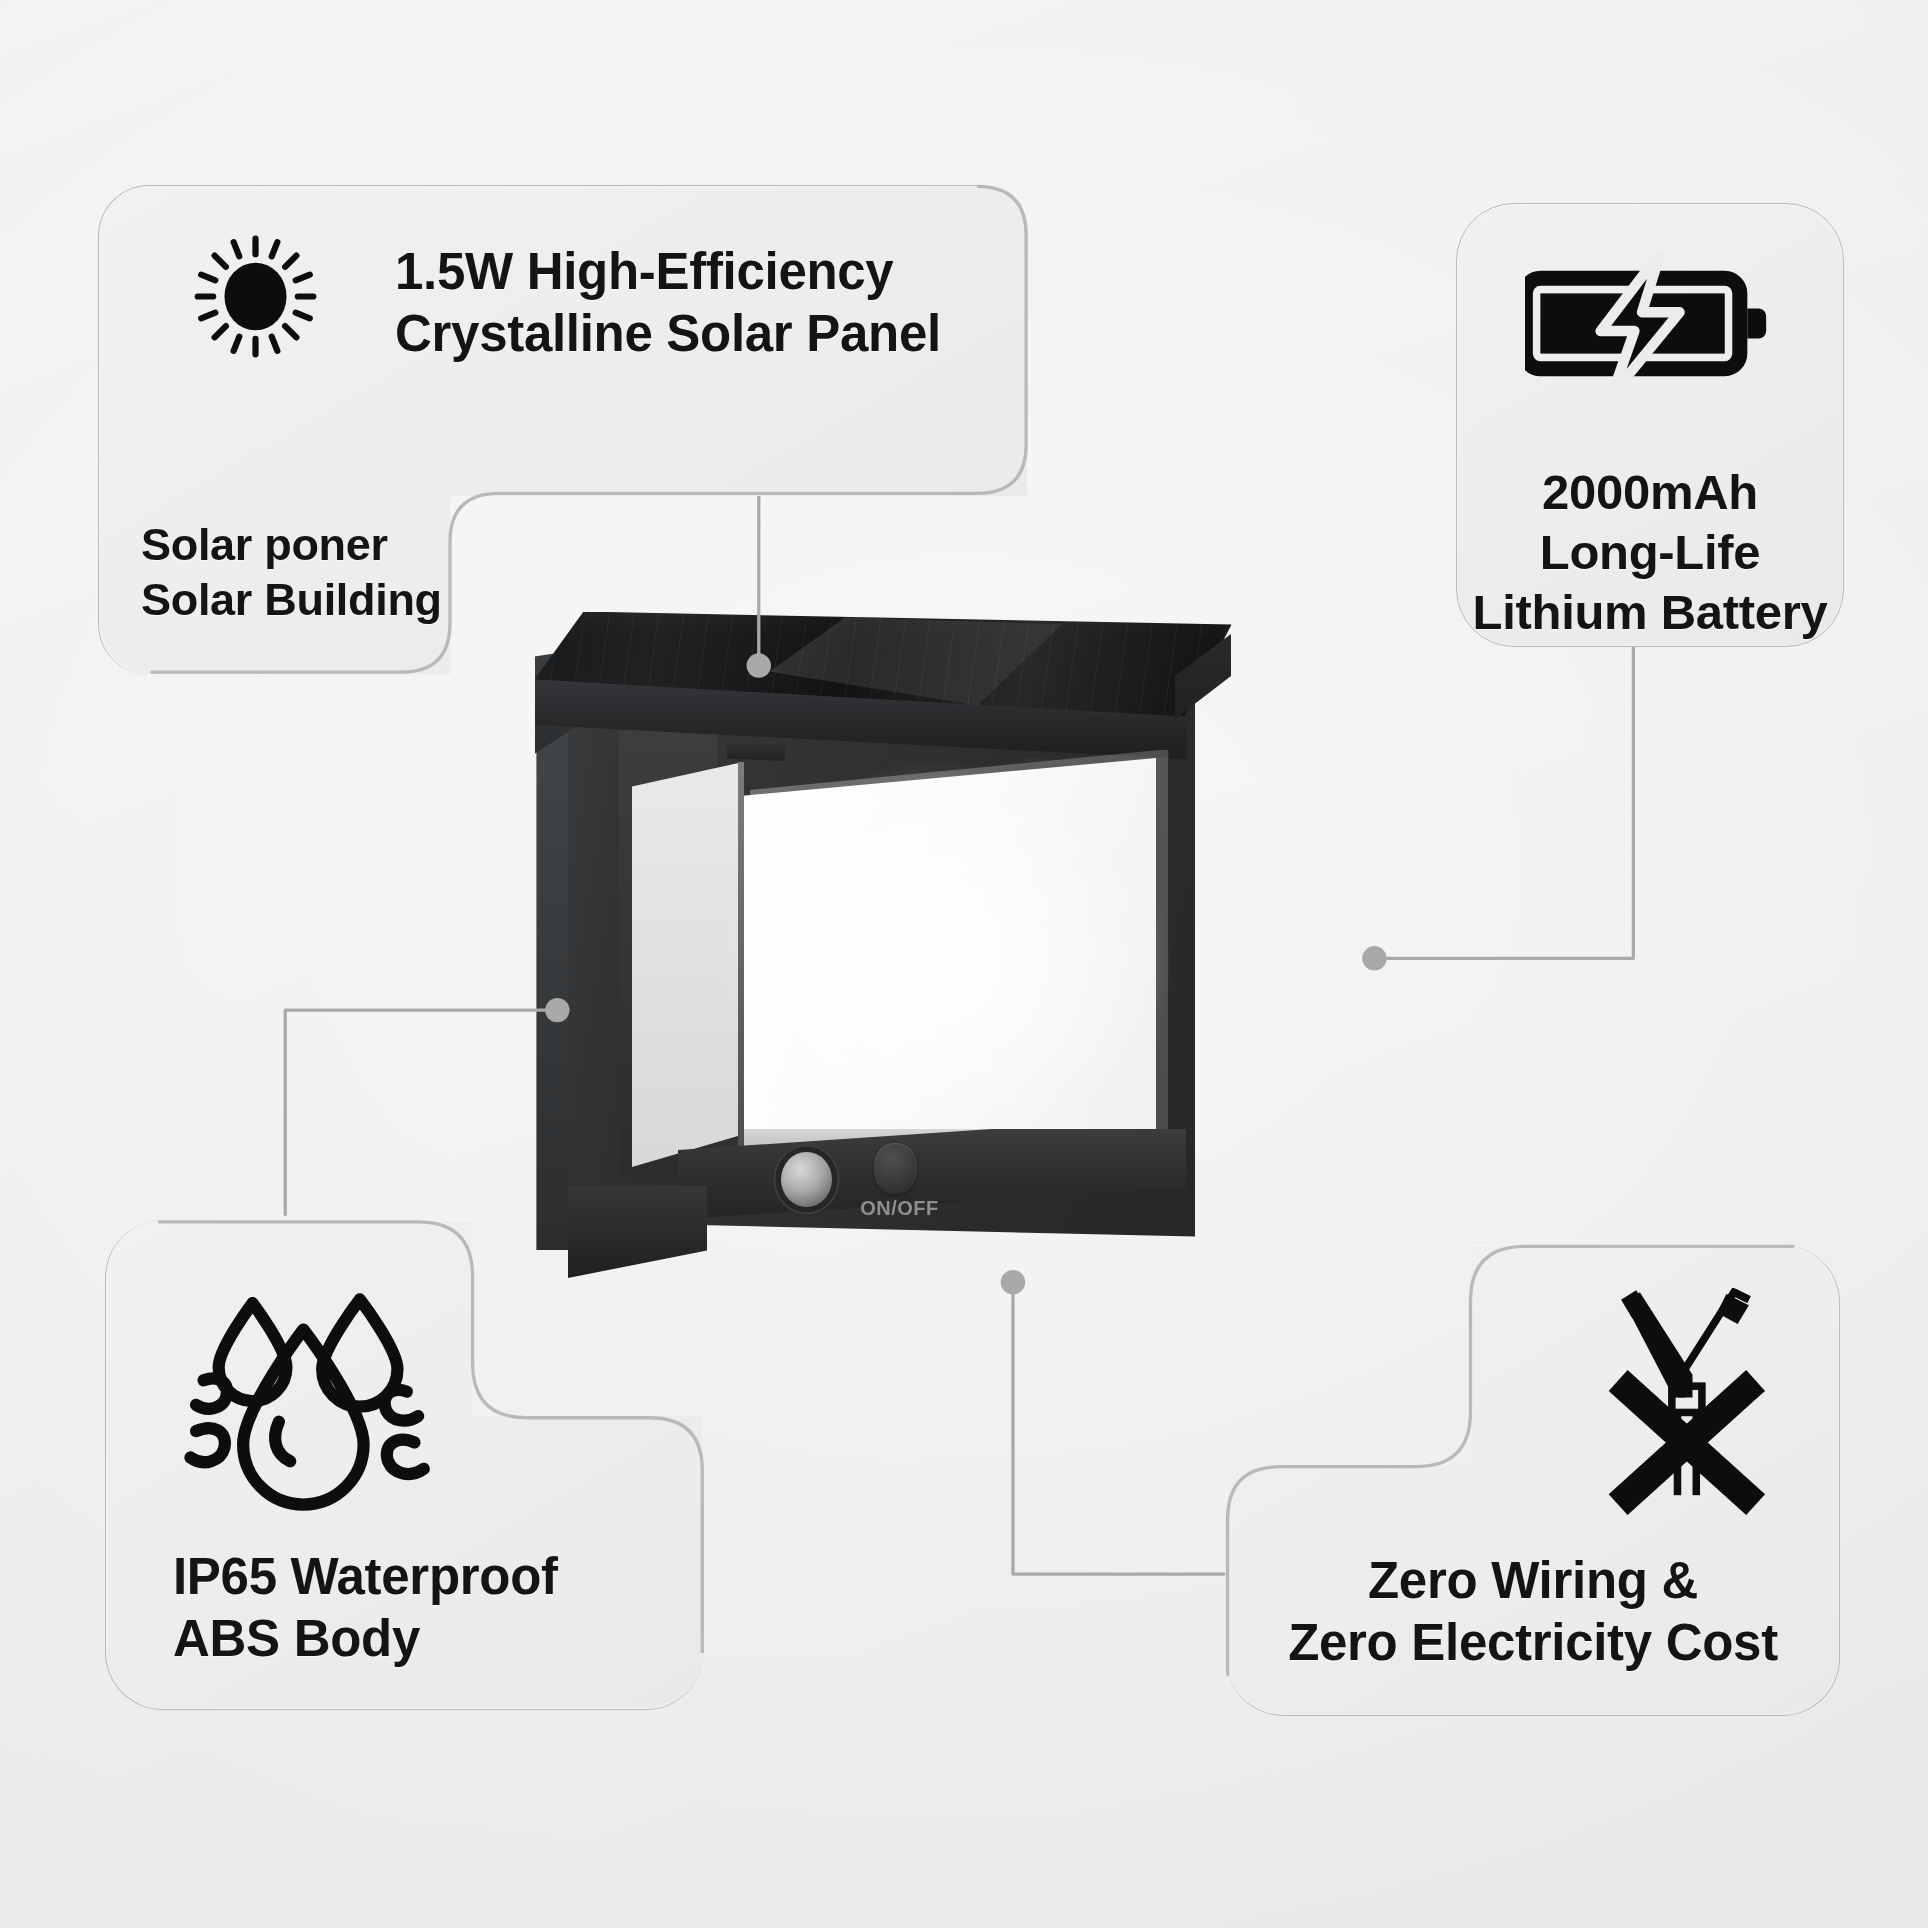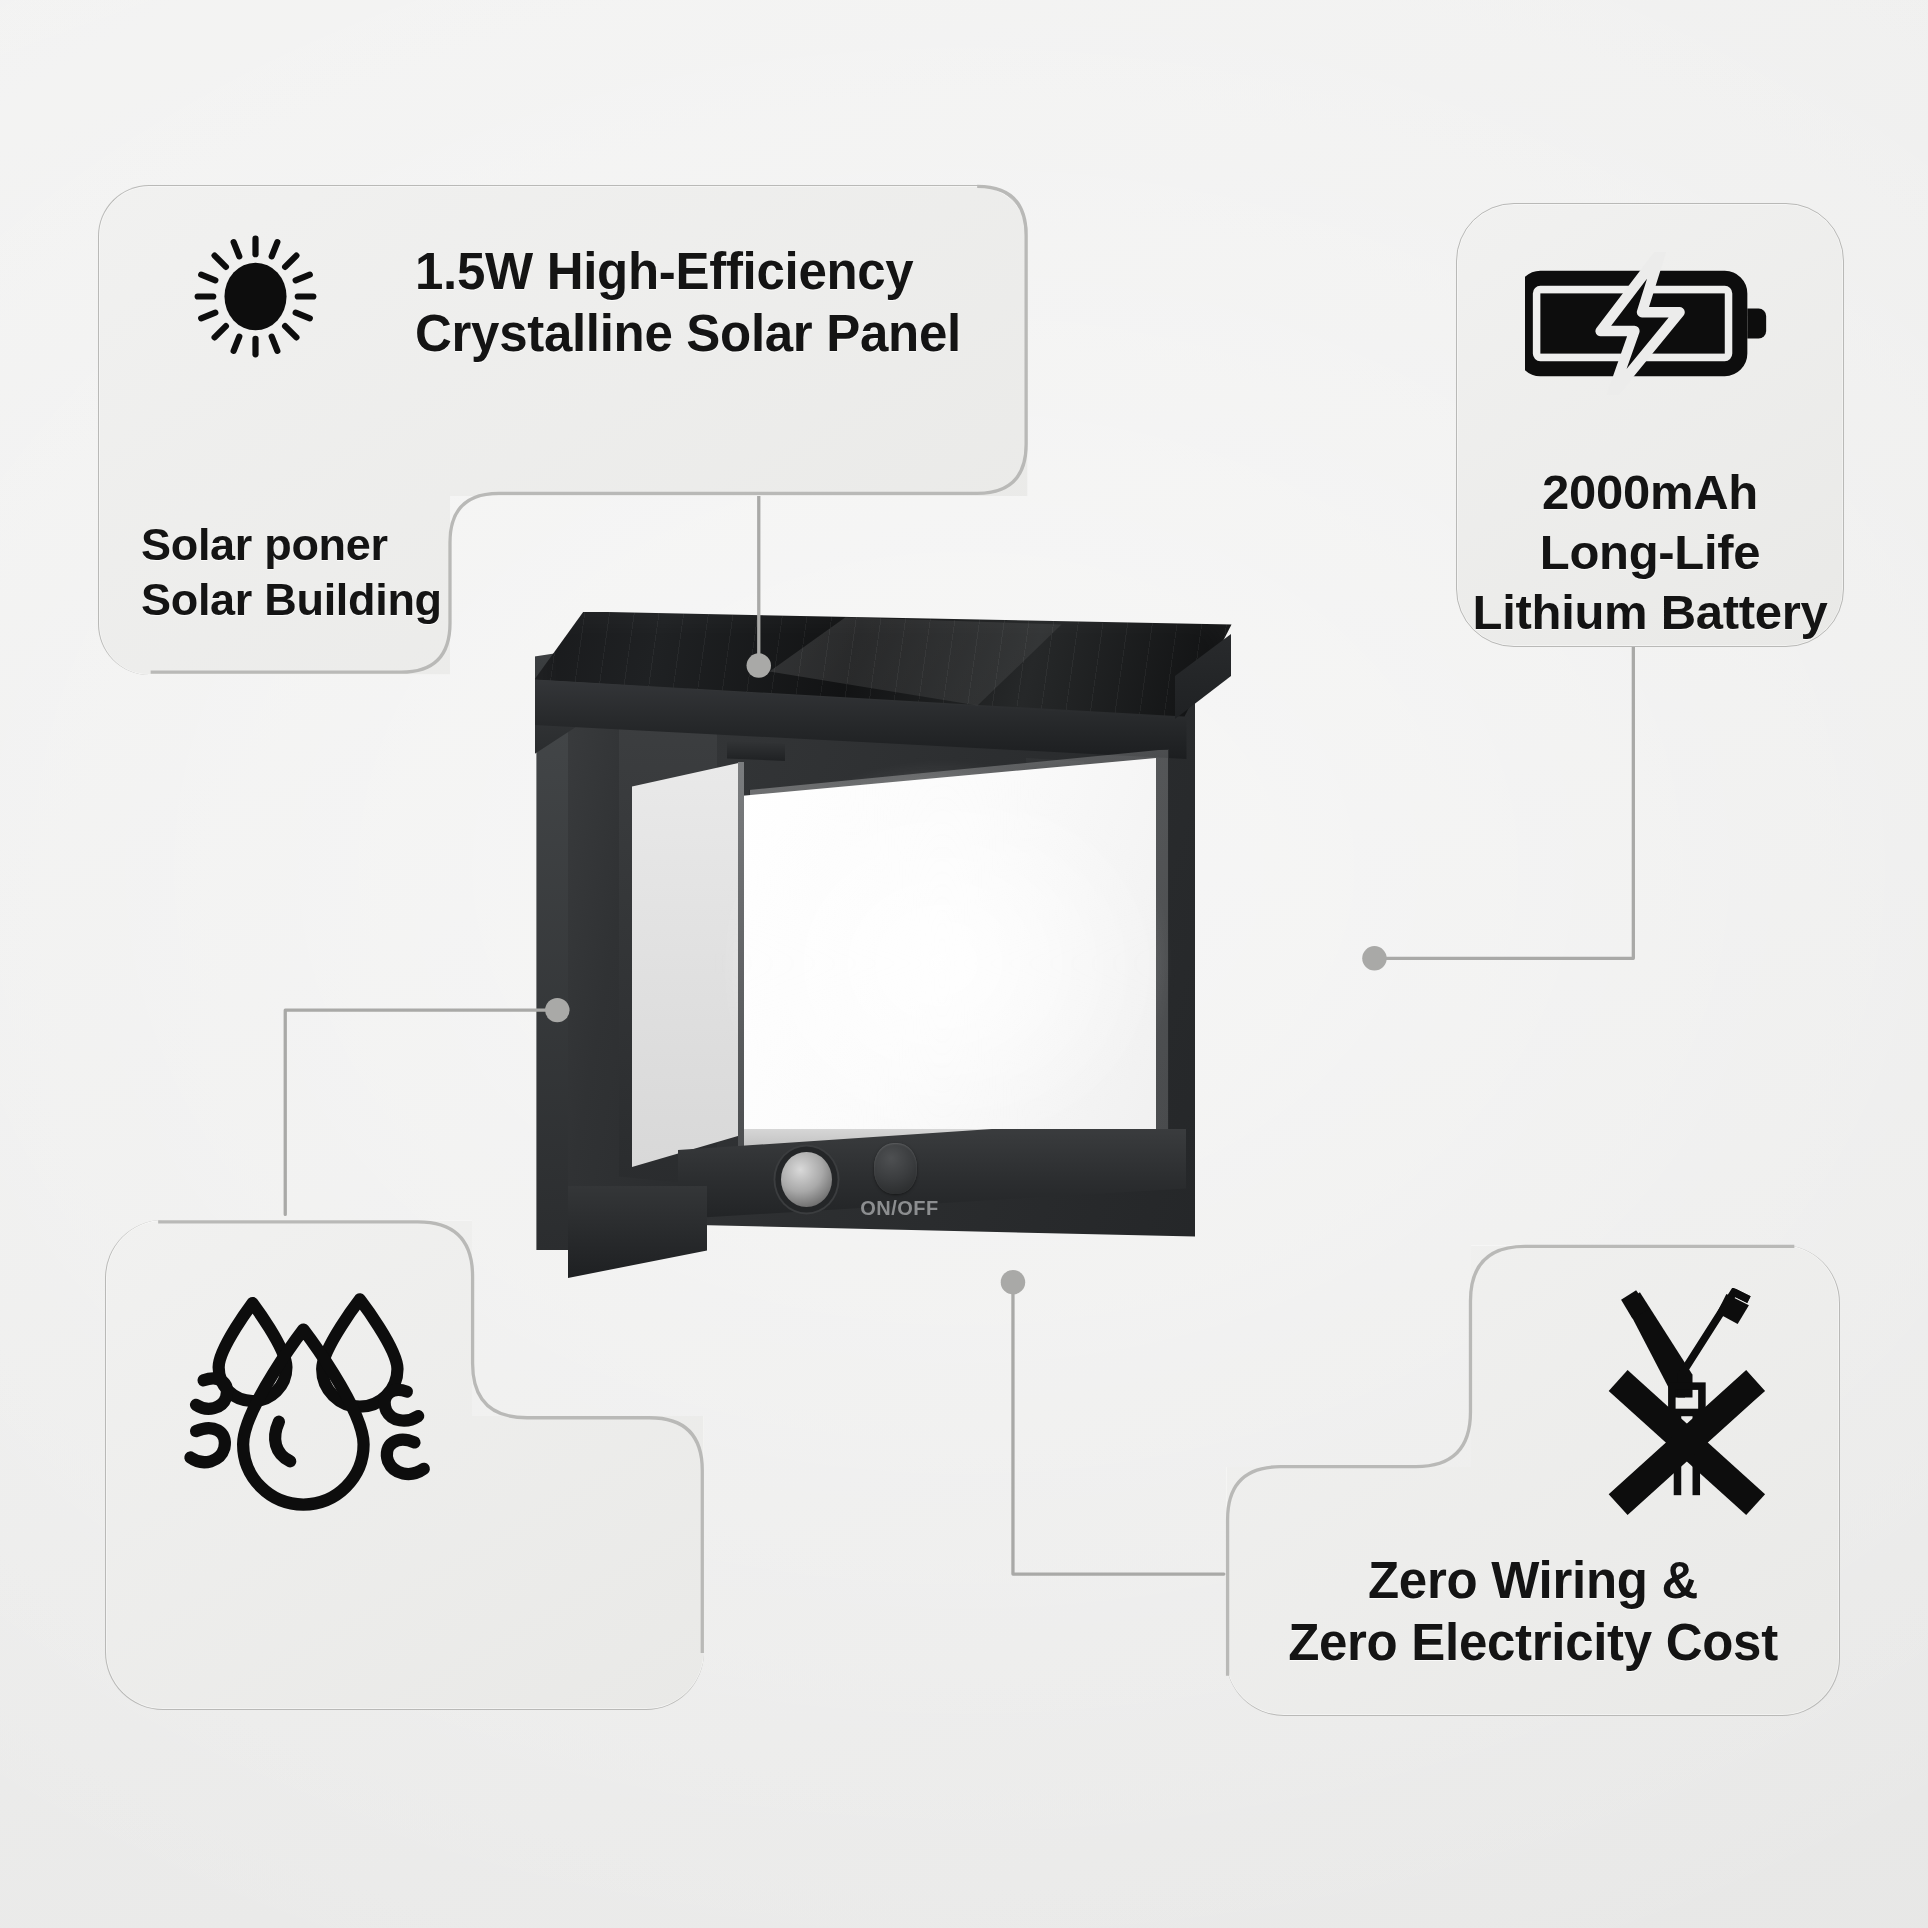--- a/index.html
+++ b/index.html
@@ -253,21 +253,21 @@
         <line x1="65.5" y1="11.5" x2="61.5" y2="21.5"></line>
         <line x1="38.5" y1="78.5" x2="34.5" y2="88.5"></line>
         <line x1="11.5" y1="34.5" x2="21.5" y2="38.5"></line>
         <line x1="78.5" y1="61.5" x2="88.5" y2="65.5"></line>
         <line x1="11.5" y1="65.5" x2="21.5" y2="61.5"></line>
         <line x1="78.5" y1="38.5" x2="88.5" y2="34.5"></line>
       </g>
     </svg>
   </div>
 
-  <div class="card-text" style="left:395px; top:241px; width:603px; font-size:51px;margin-left:20px;">1.5W High-Efficiency
+  <div class="card-text" style="left:395px; top:241px; width:603px; font-size:51px;">1.5W High-Efficiency
 Crystalline Solar Panel</div>
 
   <div class="card-text" style="left:141px; top:490px; width:395px; font-size:45px;margin-top:28px;">Solar poner
 Solar Building</div>
 
   <div class="card" style="left:1456px; top:203px; width:388px; height:444px;
               border-radius:58px;">
   </div>
 
   <div class="icon-box" style="left:1525px; top:252px; width:249px; height:143px;">
@@ -311,20 +311,22 @@
 
         <path d="M12 57 C20 54 26 58 24 66 C22 72 14 74 8 70"></path>
         <path d="M8 84 C17 80 25 84 23 93 C21 100 12 103 5 98"></path>
 
         <path d="M120 63 C112 60 106 65 109 73 C112 79 120 80 126 76"></path>
         <path d="M124 90 C115 86 107 91 110 100 C113 107 122 109 129 104"></path>
       </g>
     </svg>
   </div>
 
+  <div class="card-text" style="left:173px; top:1546px; width:527px; font-size:51px;">IP65 Waterproof
+ABS Body</div>
 
   <div class="card" style="left:1226px; top:1245px; width:614px; height:471px;
               border-radius:0 58px 58px 58px;
               clip-path: polygon(245px 0, 100% 0, 100% 100%, 0 100%, 0 222px, 245px 222px);
               border-left:none; border-top:none;">
   </div>
   <svg class="connector-layer" viewBox="0 0 2048 2048" width="1928" height="1928">
     <path d="M 1906 1324 L 1620 1324 Q 1562 1324 1562 1382 L 1562 1500 Q 1562 1558 1504 1558
              L 1360 1558 Q 1304 1558 1304 1614 L 1304 1780" fill="none" stroke="#b9b9b7" stroke-width="3.5"></path>
   </svg>

